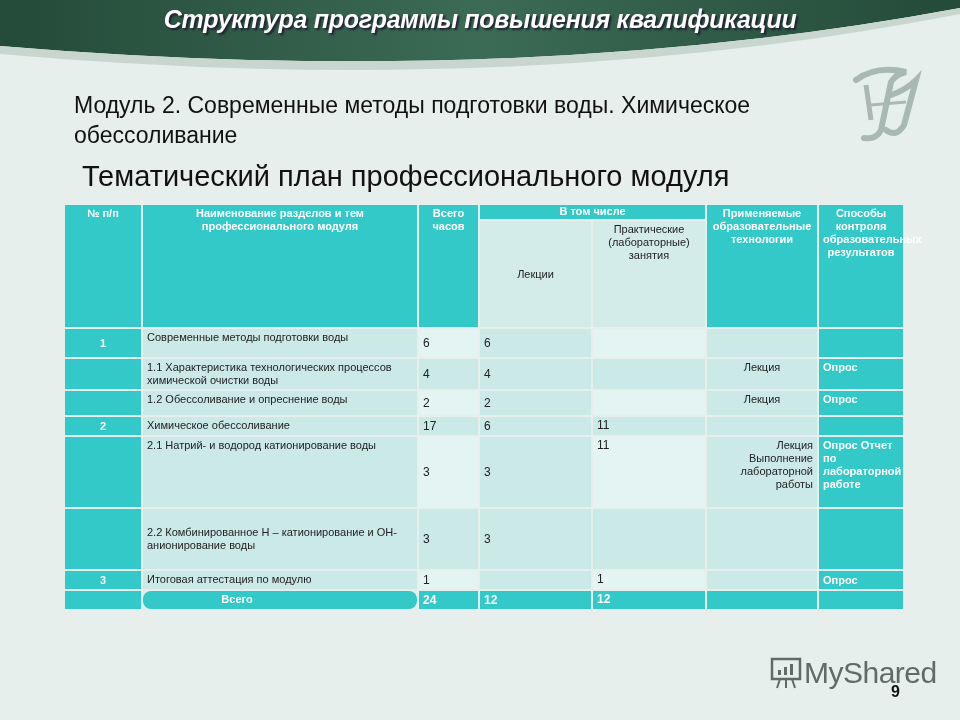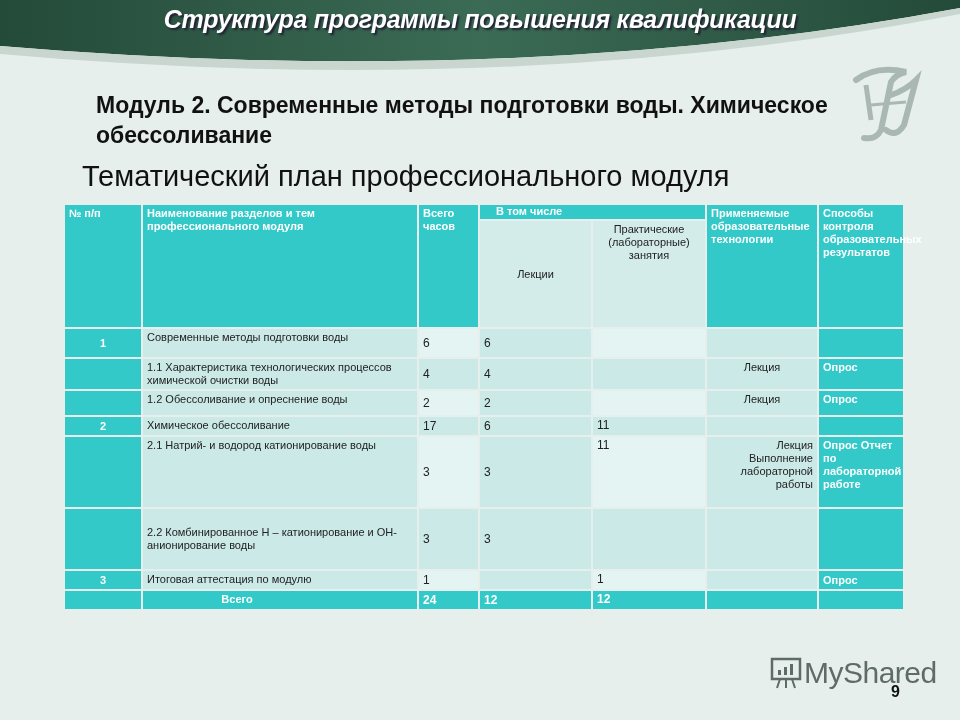--- a/index.html
+++ b/index.html
@@ -1,25 +1,25 @@
 <!DOCTYPE html>
 <html><head>
 <meta charset="utf-8">
 <style>
   html,body{margin:0;padding:0;}
   body{width:960px;height:720px;position:relative;overflow:hidden;background:#e6efec;font-family:"Liberation Sans",sans-serif;}
   .banner{position:absolute;left:0;top:0;width:960px;height:80px;overflow:hidden;font-style:italic;}
   .banner svg{position:absolute;left:0;top:0;}
   .slide-title{position:absolute;left:0;top:5px;width:960px;text-align:center;color:#fff;font-weight:bold;font-size:25px;letter-spacing:-0.3px;text-shadow:2px 2px 2px #223;font-family:"Liberation Sans",sans-serif;}
-  .module-title{position:absolute;left:96px;top:90px;width:790px;font-size:23px;line-height:30px;color:#111;font-weight:bold;}
+  .module-title{position:absolute;left:74px;top:90px;width:790px;font-size:23px;line-height:30px;color:#111;}
   .plan-title{position:absolute;left:82px;top:160px;font-size:29px;color:#111;}
   .logo{position:absolute;left:836px;top:60px;width:95px;height:85px;}
   table.plan{position:absolute;left:63px;top:203px;border-collapse:separate;border-spacing:2px;width:842px;table-layout:fixed;}
   table.plan td{font-size:11px;color:#222;vertical-align:top;padding:2px 4px;line-height:13px;}
-  .h{background:#33c9c9;color:#fff !important;font-weight:bold;text-align:left;}
+  .h{background:#33c9c9;color:#fff !important;font-weight:bold;text-align:center;}
   .hl{background:#d3ecea;text-align:center;}
   .c1{background:#cbe9e7;}
   .c2{background:#e4f4f3;}
   .num{background:#33c9c9;color:#fff !important;font-weight:bold;text-align:center;vertical-align:middle !important;}
   .ctrl{background:#33c9c9;color:#fff !important;font-weight:bold;text-align:left;font-family:Liberation Sans, sans-serif;font-size:11px;}
   .tot{background:#33c9c9;color:#fff !important;font-weight:bold;}
   .big{font-size:12px !important;}
   .mid{vertical-align:middle !important;}
   .footer-logo{position:absolute;left:768px;top:655px;display:flex;align-items:center;}
   .footer-logo span{font-size:30px;color:#5f6b66;letter-spacing:-0.5px;}
@@ -135,21 +135,21 @@
     <td class="num">3</td>
     <td class="c1">Итоговая аттестация по модулю</td>
     <td class="c2 big mid">1</td>
     <td class="c1 big mid"></td>
     <td class="c2 big">1</td>
     <td class="c1" style="text-align:center"></td>
     <td class="ctrl mid">Опрос</td>
   </tr>
   <tr style="height:18px">
     <td class="tot"></td>
-    <td class="tot" style="text-align:center;padding-right:90px;">Всего</td>
+    <td class="tot" style="text-align:center;padding-right:90px;border-radius:8px;">Всего</td>
     <td class="tot big mid">24</td>
     <td class="tot big mid">12</td>
     <td class="tot big">12</td>
     <td class="tot"></td>
     <td class="tot"></td>
   </tr>
 </tbody>
   </table>
 
 <div class="footer-logo">

